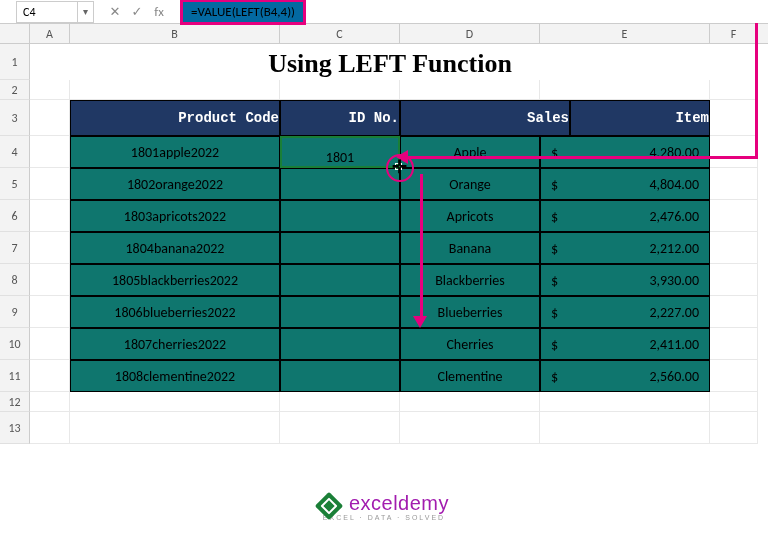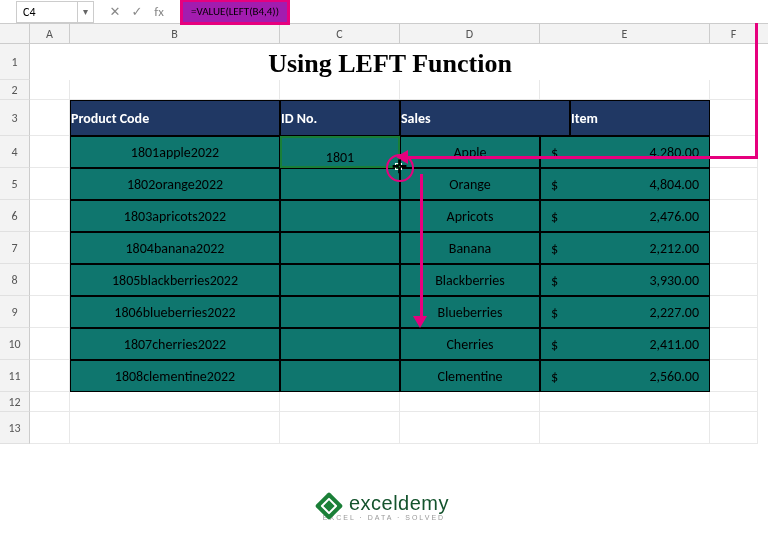--- a/index.html
+++ b/index.html
@@ -5,21 +5,21 @@
   * { box-sizing: border-box; margin: 0; padding: 0; }
   body { font-family: Calibri, Arial, sans-serif; font-size: 14px; background: #fff; width: 768px; height: 533px; position: relative; overflow: hidden; }
 
   
   .formula-bar { display: flex; align-items: center; height: 24px; border-bottom: 1px solid #ccc; background: #fff; position: relative; }
   .name-box { width: 62px; height: 22px; border: 1px solid #ccc; margin-left: 16px; padding: 0 6px; display: flex; align-items: center; font-size: 12px; background: #fff; }
   .name-box-dd { width: 16px; height: 22px; border: 1px solid #ccc; border-left: none; display: flex; align-items: center; justify-content: center; color: #666; font-size: 10px; }
   .fb-sep { width: 10px; }
   .fb-btn { width: 22px; height: 22px; display: flex; align-items: center; justify-content: center; color: #888; font-size: 13px; }
   .formula-input-wrap { flex: 1; position: relative; height: 22px; }
-  .formula-highlight { position: absolute; left: 10px; top: -2px; height: 26px; border: 3px solid #e6007e; padding: 0 8px; display: flex; align-items: center; font-size: 11px; background: #a21caf; z-index: 5; }
+  .formula-highlight { position: absolute; left: 10px; top: -2px; height: 26px; border: 3px solid #e6007e; padding: 0 8px; display: flex; align-items: center; font-size: 13px; background: #0369a1; z-index: 5; }
 
   
   .grid-area { position: relative; }
 
   
   .col-headers { display: flex; height: 20px; background: #f3f3f3; border-bottom: 1px solid #ccc; }
   .corner { width: 30px; border-right: 1px solid #ccc; background: #f3f3f3; }
   .col-h { border-right: 1px solid #ccc; text-align: center; font-size: 12px; color: #555; display:flex; align-items:center; justify-content:center; }
 
   
@@ -36,41 +36,41 @@
 
   
   .wA { width: 40px; }
   .wB { width: 210px; }
   .wC { width: 120px; }
   .wD { width: 140px; }
   .wE { width: 170px; }
   .wF { width: 48px; }
 
   
-  .thdr { background: #203864; color: #fff; font-weight: bold; justify-content: flex-start; border: 1px solid #000; }
+  .thdr { background: #203864; color: #fff; font-weight: bold; justify-content: flex-end; border: 1px solid #000; font-family: Liberation Mono, monospace; }
   .tcell { border: 1px solid #000; justify-content: center; background: #0f766e; }
   .tcell.sales { justify-content: space-between; padding: 0 10px; }
   .tcell.sales .cur { }
   .tcell.sales .amt { }
 
   
   .active-cell { border: 2px solid #1a7f37 !important; position: relative; align-items: flex-end; }
   .fill-handle { position: absolute; right: -4px; bottom: -4px; width: 7px; height: 7px; background: #1a7f37; border: 1px solid #fff; }
 
   
   .arrow-horiz { position: absolute; background: #e6007e; height: 3px; z-index: 20; }
   .arrow-vert { position: absolute; background: #e6007e; width: 3px; z-index: 20; }
   .arrow-head-down { position: absolute; width: 0; height: 0; border-left: 7px solid transparent; border-right: 7px solid transparent; border-top: 12px solid #e6007e; z-index: 21; }
   .arrow-head-left { position: absolute; width: 0; height: 0; border-top: 7px solid transparent; border-bottom: 7px solid transparent; border-right: 12px solid #e6007e; z-index: 21; }
   .circle-marker { position: absolute; width: 28px; height: 28px; border: 2.5px solid #e6007e; border-radius: 50%; z-index: 22; background: transparent; }
   .drag-cursor { position: absolute; font-size: 18px; font-weight: bold; color: #000; z-index: 23; }
 
   
   .logo { position: absolute; bottom: 12px; left: 50%; transform: translateX(-50%); text-align: center; z-index: 10; font-family: Arial, sans-serif; }
-  .logo .brand { font-size: 20px; color: #14532d; font-weight: normal; letter-spacing: 0.5px; }
+  .logo .brand { font-size: 20px; color: #a21caf; font-weight: normal; letter-spacing: 0.5px; }
   .logo .tag { font-size: 7px; color: #999; letter-spacing: 2px; margin-top: -2px; }
   .logo .icon { display:inline-block; width: 20px; height: 20px; background: #1a7f37; transform: rotate(45deg); margin-right: 6px; position:relative; border-radius:2px; vertical-align: middle; }
   .logo .icon::after { content:""; position:absolute; inset:4px; background:#1a7f37; border: 2px solid #fff; border-radius:1px; }
 </style>
 </head>
 <body>
 
 <div class="formula-bar">
   <div class="name-box">
       <span>C4</span>

